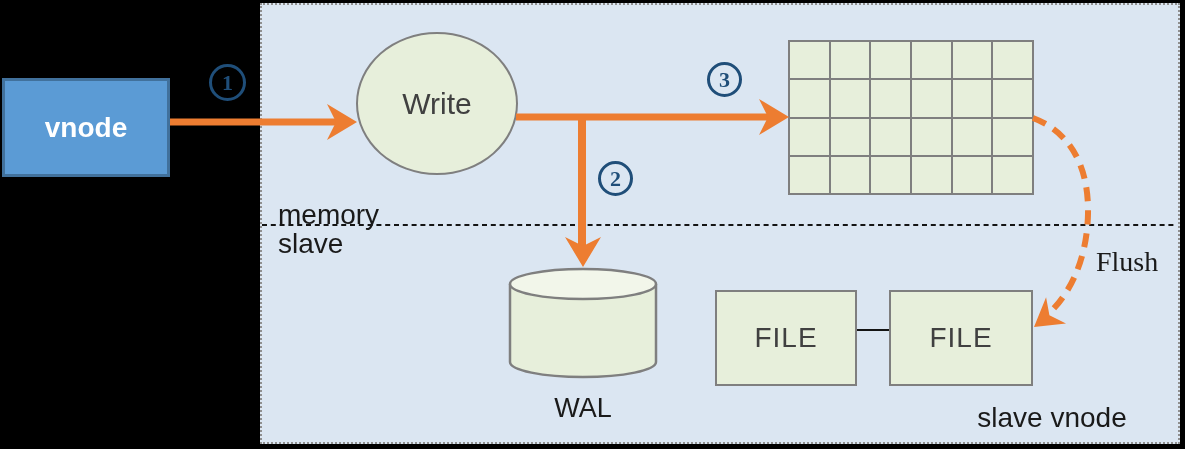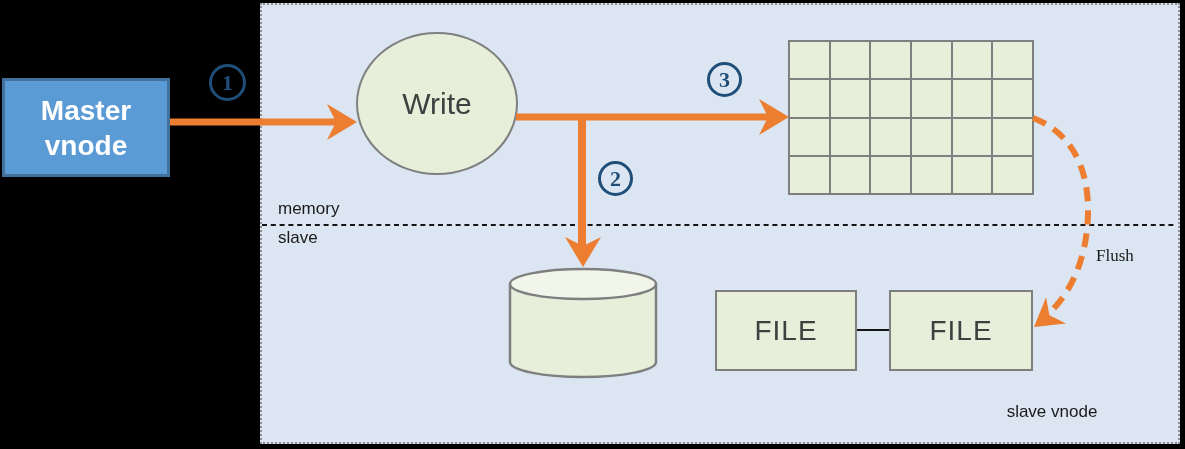--- a/index.html
+++ b/index.html
@@ -11,54 +11,53 @@
           background:var(--master-fill,#5b9bd5);border:3px solid var(--master-border,#41719c);
           color:#fff;font-size:28px;font-weight:600;display:flex;flex-direction:column;
           align-items:center;justify-content:center;line-height:1.25;z-index:2;}
   .ellipse{position:absolute;left:356px;top:32px;width:162px;height:143px;border-radius:50%;
            background:var(--green-fill,#e7efdb);border:2.5px solid var(--shape-border,#7f7f7f);
            display:flex;align-items:center;justify-content:center;box-sizing:border-box;
            color:var(--node-text,#404040);font-size:30px;z-index:2;}
   .grid{position:absolute;left:788px;top:40px;width:246px;height:155px;box-sizing:border-box;
         display:grid;gap:2px;padding:2px;background:var(--shape-border,#7f7f7f);z-index:2;}
   .grid .cell{background:var(--green-fill,#e7efdb);}
-  .filebox{position:absolute;top:290px;height:81px;box-sizing:border-box;
+  .filebox{position:absolute;top:290px;height:96px;box-sizing:border-box;
            background:var(--green-fill,#e7efdb);border:2px solid var(--shape-border,#7f7f7f);
            display:flex;align-items:center;justify-content:center;
            color:var(--node-text,#404040);font-size:28px;letter-spacing:1px;z-index:2;}
   .file1{left:715px;width:142px;}
   .file2{left:889px;width:144px;}
   .cyl{position:absolute;left:508px;top:266px;z-index:2;}
   .step{position:absolute;box-sizing:border-box;border-radius:50%;
         border:3px solid var(--step-blue,#1f4e79);color:var(--step-blue,#1f4e79);
         display:flex;align-items:center;justify-content:center;
         font-family:"Liberation Serif", serif;font-weight:bold;font-size:22px;z-index:4;}
   .step1{left:209px;top:64px;width:37px;height:37px;}
   .step2{left:598px;top:161px;width:35px;height:35px;background:var(--panel-bg,#dbe6f2);}
   .step3{left:707px;top:62px;width:35px;height:35px;}
-  .lbl{position:absolute;color:var(--ink,#1a1a1a);font-size:17px;line-height:1.1;z-index:4;white-space:nowrap;}
+  .lbl{position:absolute;color:var(--ink,#1a1a1a);font-size:28px;line-height:1.1;z-index:4;white-space:nowrap;}
   .lbl-memory{left:278px;top:200px;}
   .lbl-disk{left:278px;top:229px;}
   .lbl-wal{left:508px;top:394px;width:150px;text-align:center;font-size:27px;}
   .lbl-flush{left:1096px;top:247px;font-family:Liberation Serif, serif;}
   .lbl-slave{left:942px;top:403px;width:220px;text-align:center;}
   .overlay{position:absolute;left:0;top:0;z-index:3;pointer-events:none;}
   .orange-line{stroke:var(--accent-orange,#ed7d31);fill:none;}
   .orange-head{fill:var(--accent-orange,#ed7d31);stroke:none;}
   .ink-line{stroke:#141414;fill:none;}
 </style>
 </head>
 <body>
 
 <div class="canvas">
 
   <div class="panel"></div>
 
   <div class="master">
-    <div>Master</div>
     <div>vnode</div>
   </div>
 
   <div class="ellipse">
     <span>Write</span>
   </div>
 
   <div class="grid" style="grid-template-columns: repeat(6, 1fr); grid-template-rows: repeat(4, 1fr);">
       <div class="cell"></div>
       <div class="cell"></div>
@@ -122,16 +121,17 @@
   </div>
   <div class="step step2">
     <span>2</span>
   </div>
   <div class="step step3">
     <span>3</span>
   </div>
 
   <div class="lbl lbl-memory">memory</div>
   <div class="lbl lbl-disk">slave</div>
+  <div class="lbl lbl-wal">WAL</div>
   <div class="lbl lbl-flush">Flush</div>
   <div class="lbl lbl-slave">slave vnode</div>
 
 </div>
 
 </body></html>

